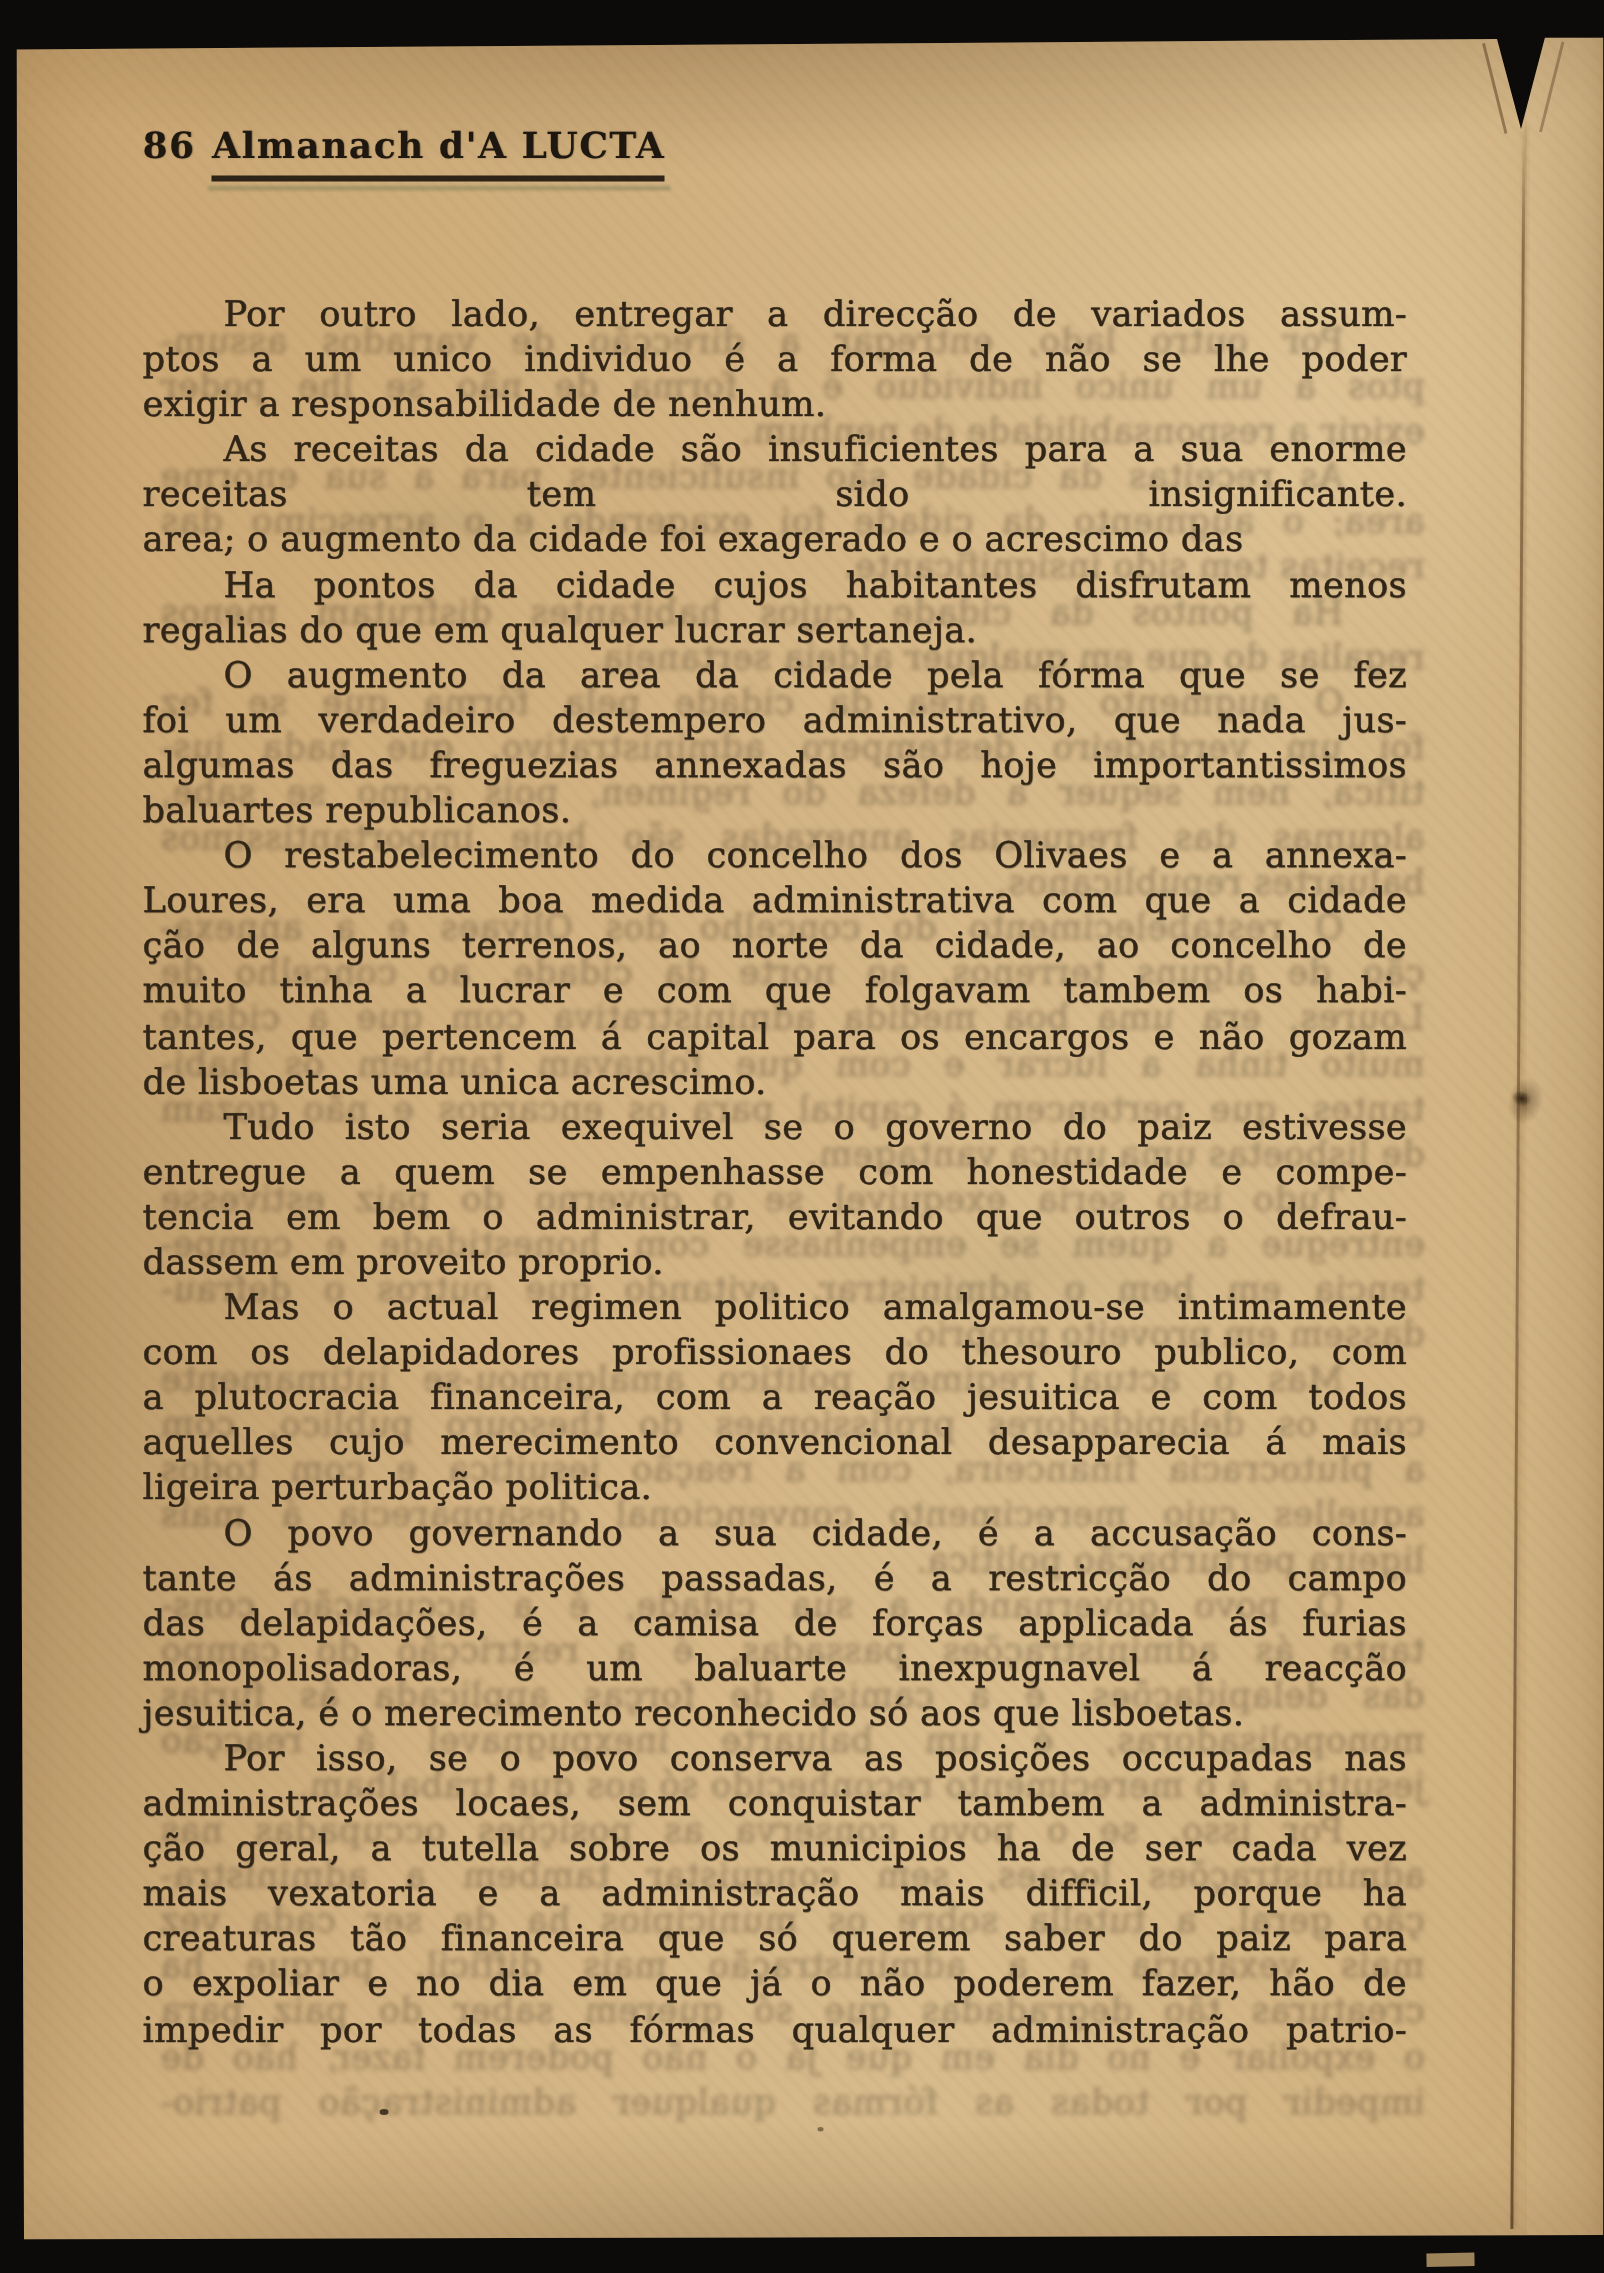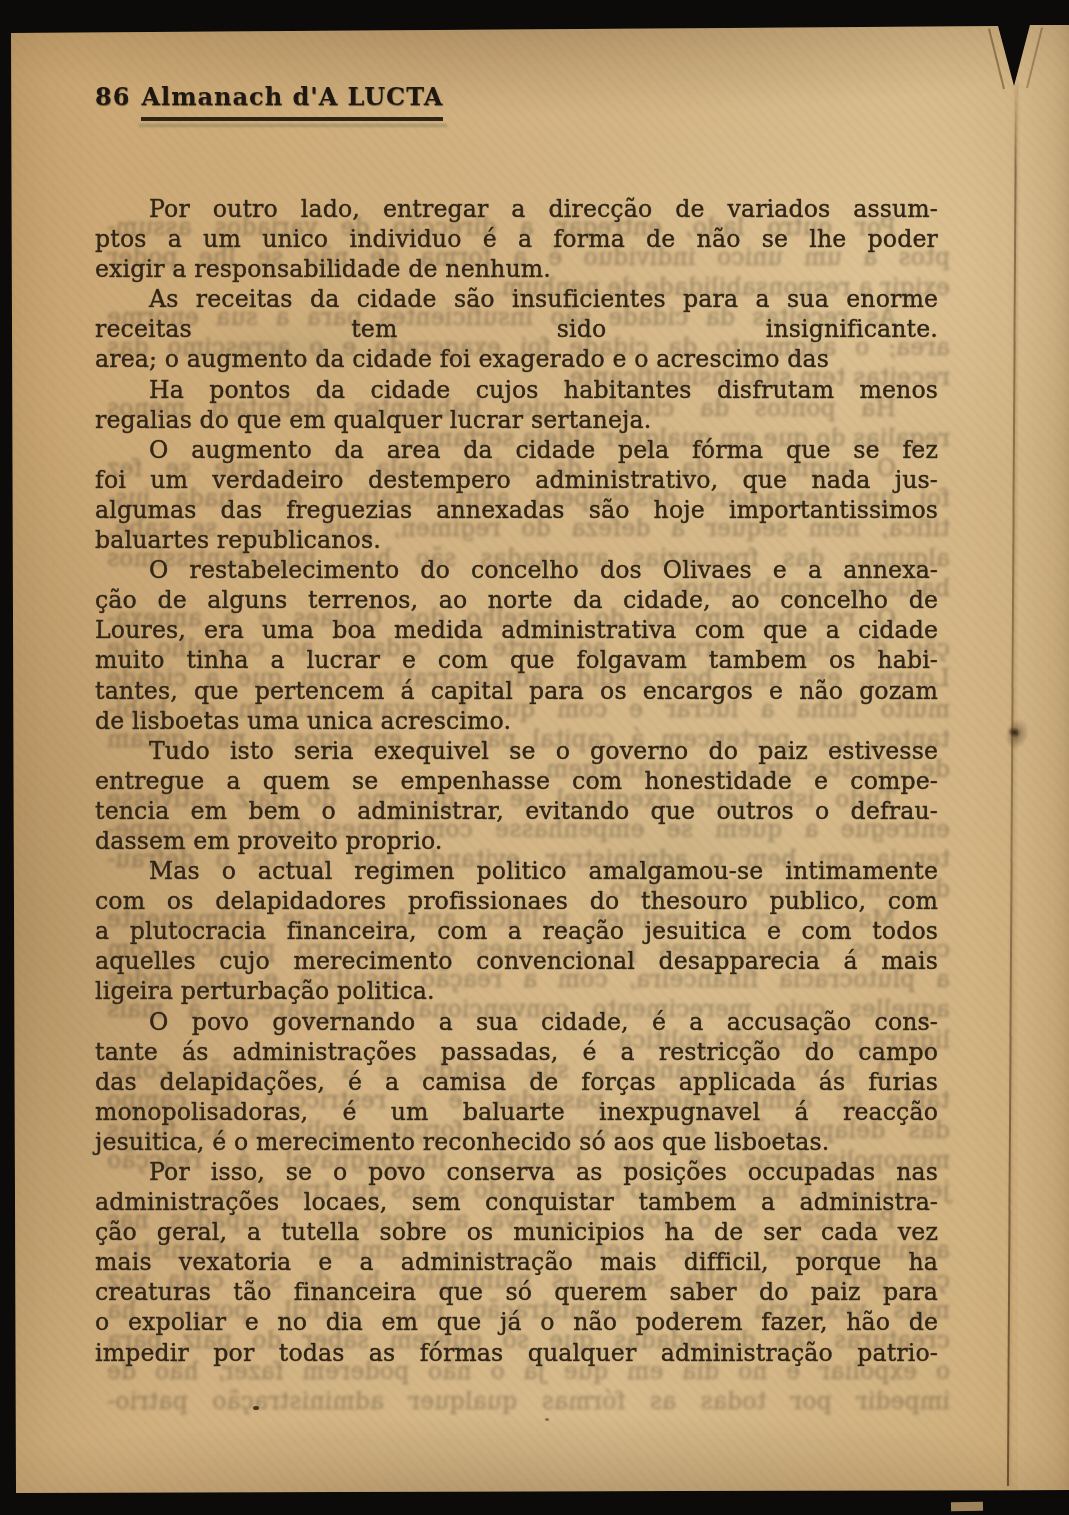--- a/index.html
+++ b/index.html
@@ -207,22 +207,22 @@
           <div class="line">regalias do que em qualquer lucrar sertaneja.</div>
         </div>
         <div class="para">
           <div class="line">O augmento da area da cidade pela fórma que se fez</div>
           <div class="line">foi um verdadeiro destempero administrativo, que nada jus-</div>
           <div class="line">algumas das freguezias annexadas são hoje importantissimos</div>
           <div class="line">baluartes republicanos.</div>
         </div>
         <div class="para">
           <div class="line">O restabelecimento do concelho dos Olivaes e a annexa-</div>
+          <div class="line">Loures, era uma boa medida administrativa com que a cidade</div>
           <div class="line">ção de alguns terrenos, ao norte da cidade, ao concelho de</div>
-          <div class="line">Loures, era uma boa medida administrativa com que a cidade</div>
           <div class="line">muito tinha a lucrar e com que folgavam tambem os habi-</div>
           <div class="line">tantes, que pertencem á capital para os encargos e não gozam</div>
           <div class="line">de lisboetas uma unica acrescimo.</div>
         </div>
         <div class="para">
           <div class="line">Tudo isto seria exequivel se o governo do paiz estivesse</div>
           <div class="line">entregue a quem se empenhasse com honestidade e compe-</div>
           <div class="line">tencia em bem o administrar, evitando que outros o defrau-</div>
           <div class="line">dassem em proveito proprio.</div>
         </div>

